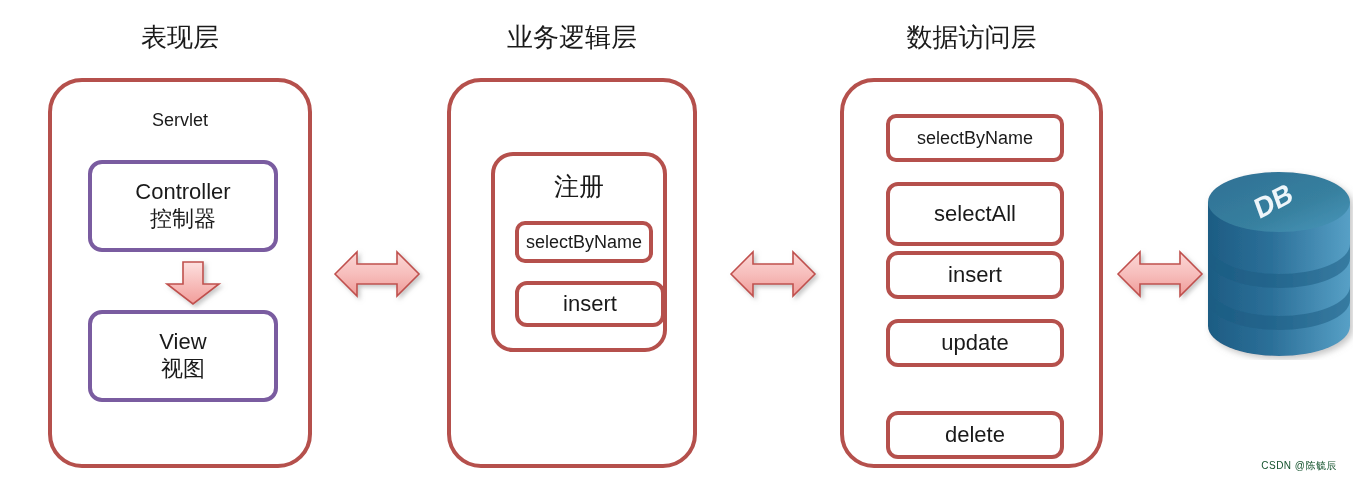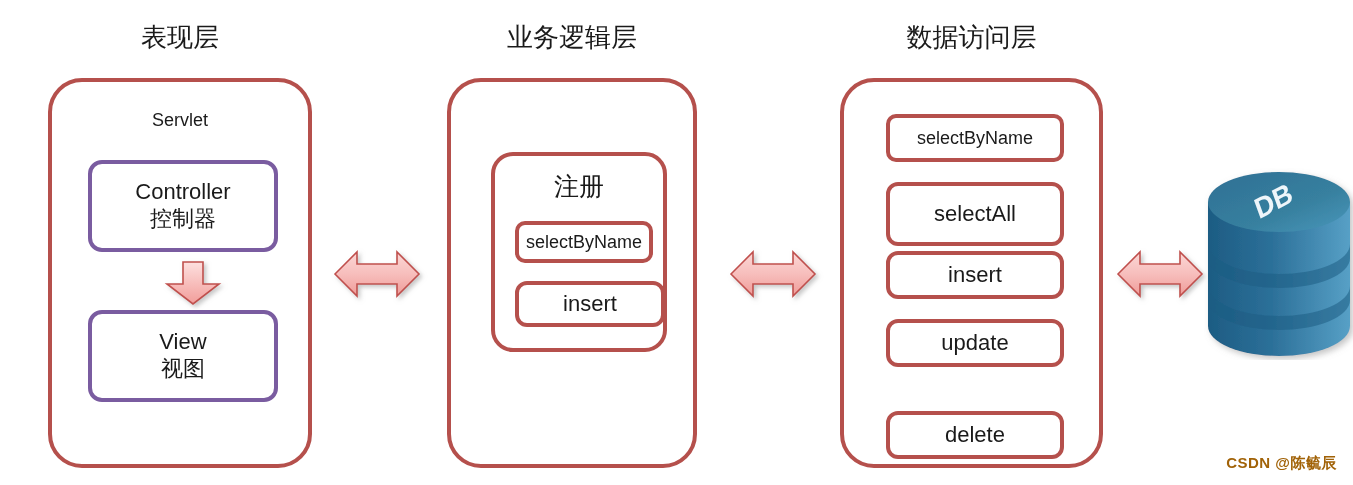--- a/index.html
+++ b/index.html
@@ -90,25 +90,24 @@
   .arrow { position: absolute; }
   .arrow svg { display: block; overflow: visible; }
 
   
   .db-cylinder { position: absolute; }
   .db-cylinder svg { display: block; }
 
   
   .watermark {
     position: absolute;
-    font-size: 15px;
-    color: #a16207;
+    font-size: 10px;
+    color: #14532d;
     white-space: nowrap;
     letter-spacing: 0.5px;
-    font-weight: bold;
   }
 </style>
 </head>
 <body>
 
 <div id="canvas">
 
   <div class="col-header" style="left:48px; top:20px; width:264px;">表现层</div>
   <div class="col-header" style="left:840px; top:20px; width:263px;">数据访问层</div>
   <div class="col-header" style="left:447px; top:20px; width:250px;">业务逻辑层</div>

